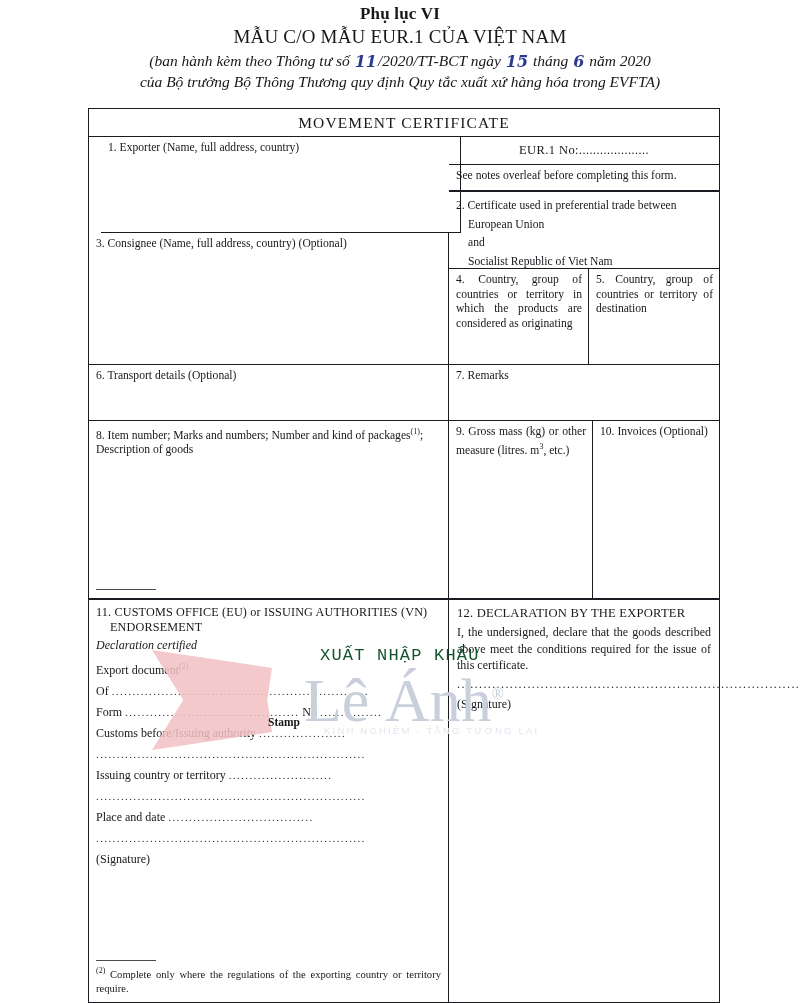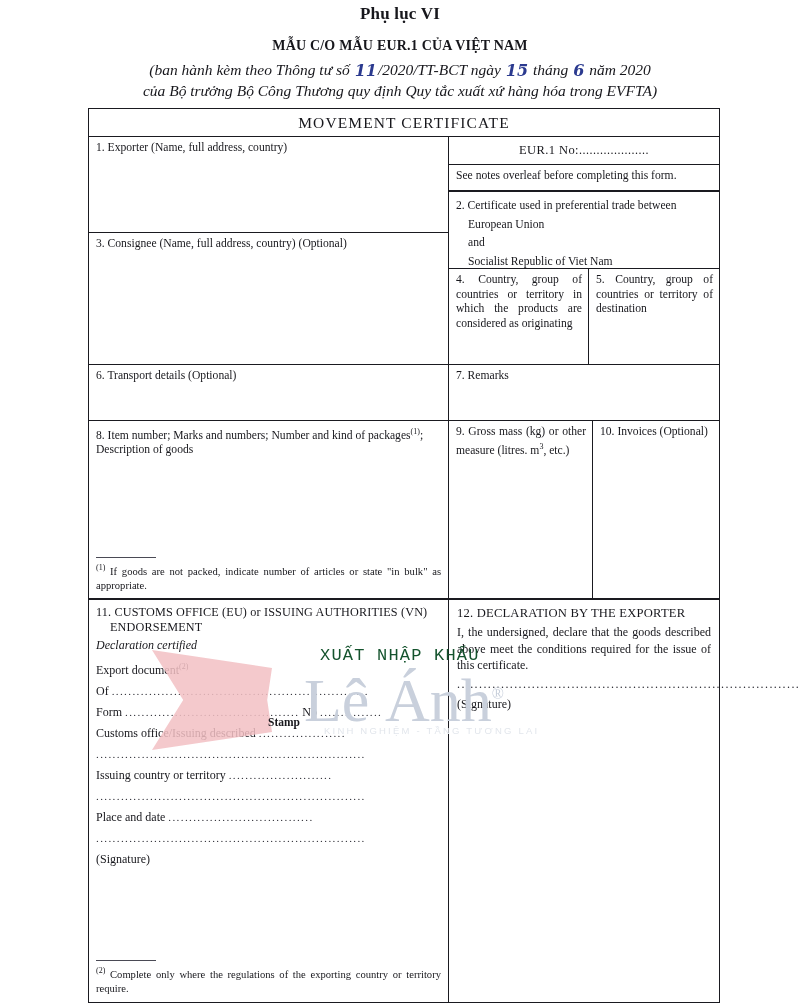--- a/index.html
+++ b/index.html
@@ -24,25 +24,25 @@
     width: 800px;
     text-align: center;
   }
   .title-line1 {
     font-size: 17px;
     font-weight: bold;
     letter-spacing: 0.2px;
     line-height: 20px;
   }
   .title-line2 {
-    font-size: 14px;
-    font-weight: bold;
+    font-size: 19px;
+    font-weight: normal;
     letter-spacing: 0.2px;
     line-height: 23px;
-    margin-top: 10px;
+    margin-top: 1px;
   }
   .title-line3, .title-line4 {
     font-size: 15.5px;
     font-style: italic;
     line-height: 21px;
   }
   .title-line3 { margin-top: 2px; }
   .hand {
     font-family: "DejaVu Serif", serif;
     font-style: italic;
@@ -219,35 +219,35 @@
   <div class="title-line1">Phụ lục VI</div>
   <div class="title-line2">MẪU C/O MẪU EUR.1 CỦA VIỆT NAM</div>
   <div class="title-line3">
     <span>(ban hành kèm theo Thông tư số</span>
     <span class="hand">11</span><span>/2020/TT-BCT ngày</span>
     <span class="hand">15</span>
     <span>tháng</span>
     <span class="hand">6</span>
     <span>năm 2020</span>
   </div>
-  <div class="title-line4">của Bộ trưởng Bộ Công Thương quy định Quy tắc xuất xứ hàng hóa trong EVFTA)</div>
+  <div class="title-line4">của Bộ trưởng Bộ Thông Thương quy định Quy tắc xuất xứ hàng hóa trong EVFTA)</div>
 </div>
 
 <div class="watermark">
   <div class="wm-swoosh"></div>
   <div class="wm-top">XUẤT NHẬP KHẨU</div>
   <div class="wm-main"><span>Lê Ánh</span><span class="wm-reg">®</span></div>
   <div class="wm-bottom">KINH NGHIỆM - TẦNG TƯƠNG LAI</div>
 </div>
 
 <div class="form">
 
   <div class="cell hdr bb" style="left:0;top:0;width:630px;height:28px;">MOVEMENT CERTIFICATE</div>
 
-  <div class="cell bb br" style="left:0;top:28px;width:360px;height:96px;">
+  <div class="cell bb br" style="left:12px;top:28px;width:360px;height:96px;">
     <div class="lbl">1. Exporter (Name, full address, country)</div>
   </div>
 
   <div class="cell bb eur-no" style="left:360px;top:28px;width:270px;height:28px;">
     <span>EUR.1   No:</span><span class="dots-in">....................</span>
   </div>
 
   <div class="cell bb" style="left:360px;top:56px;width:270px;height:26px;">
     <div class="notes">See notes overleaf before completing this form.</div>
   </div>
@@ -279,24 +279,20 @@
     <div class="lbl">7. Remarks</div>
   </div>
 
   <div class="cell bb br" style="left:0;top:312px;width:360px;height:178px;">
     <div class="lbl">
       <span>8. Item number; Marks and numbers; Number and kind of packages</span><span class="sup">(1)</span><span>; Description of goods</span>
     </div>
 
     <div style="position:absolute;left:0;bottom:5px;width:360px;">
       <div class="fn-rule"></div>
-      <div class="fn">
-        <span class="sup">(1)</span>
-        <span>If goods are not packed, indicate number of articles or state "in bulk" as appropriate.</span>
-      </div>
     </div>
   </div>
 
   <div class="cell bb br" style="left:360px;top:312px;width:144px;height:178px;">
     <div class="lbl lbl-just">
       <span>9. Gross mass (kg) or other measure (litres. m</span><span class="sub3">3</span><span>, etc.)</span>
     </div>
   </div>
 
   <div class="cell bb" style="left:504px;top:312px;width:126px;height:178px;">
@@ -317,21 +313,21 @@
         <span>Of</span>
         <span class="dots">..............................................................</span>
       </div>
       <div>
         <span>Form</span>
         <span class="dots">..........................................</span>
         <span>No</span>
         <span class="dots">...............</span>
       </div>
       <div>
-        <span>Customs office/Issuing described</span>
+        <span>Customs before/Issuing authority</span>
         <span class="dots">.....................</span>
       </div>
       <div class="dots">.................................................................</div>
       <div>
         <span>Issuing country or territory</span>
         <span class="dots">.........................</span>
       </div>
       <div class="dots">.................................................................</div>
       <div>
         <span>Place and date</span>

